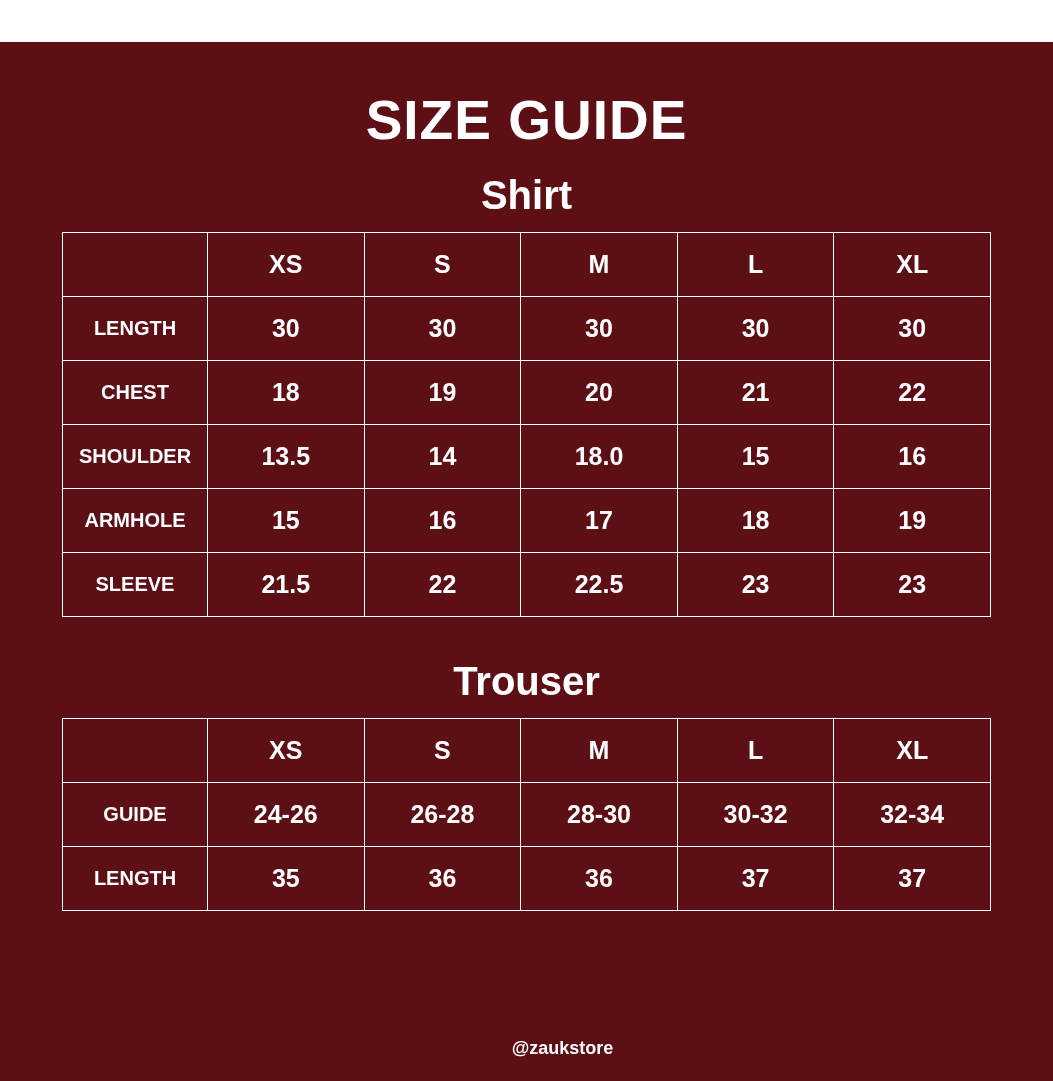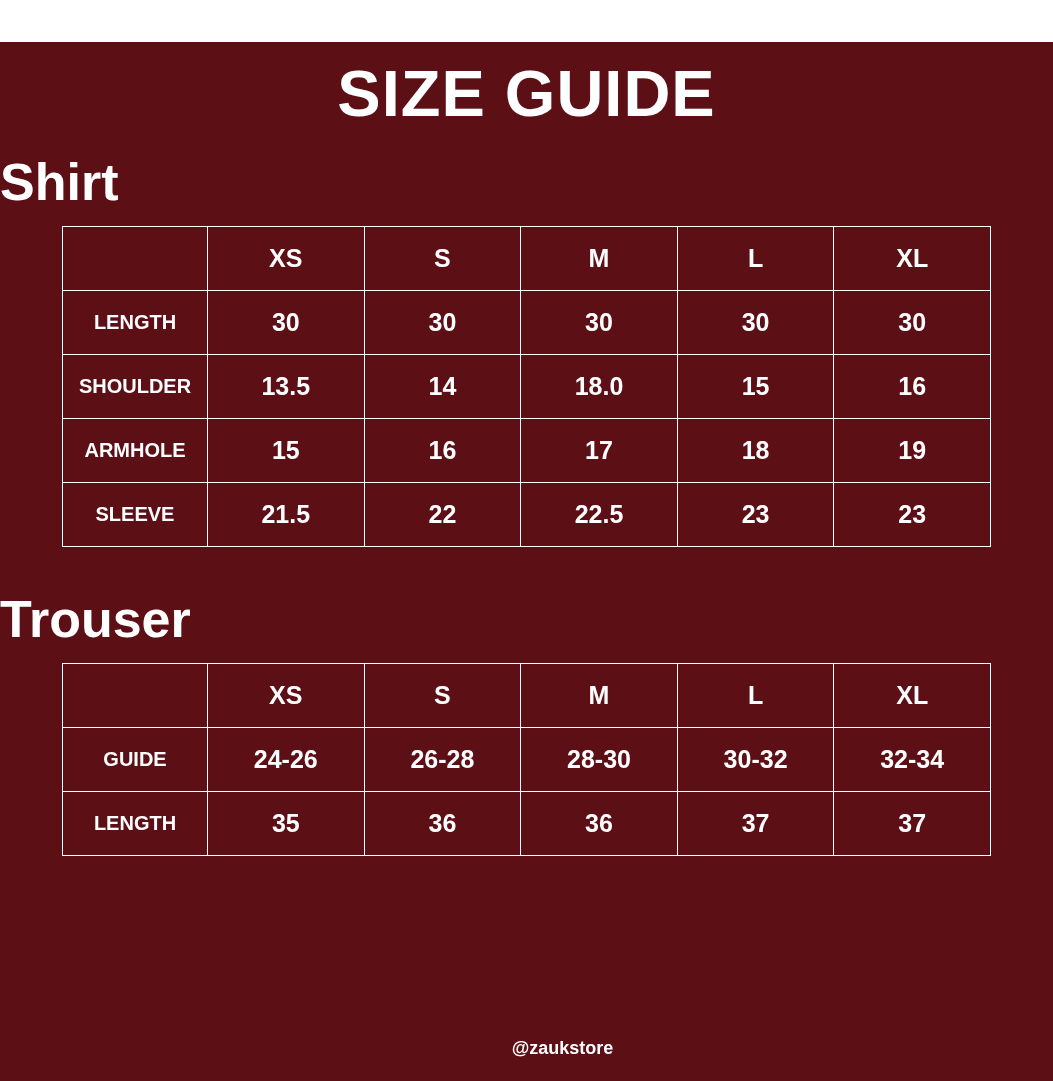--- a/index.html
+++ b/index.html
@@ -28,30 +28,30 @@
     top: 42px;
     left: 0;
     width: 1053px;
     height: 1039px;
     background: #5d0f16;
     box-sizing: border-box;
   }
   .main-title {
     text-align: center;
     color: #ffffff;
-    font-size: 65px;
+    font-size: 55px;
     font-weight: bold;
     letter-spacing: 1px;
-    margin-top: 16px;
+    margin-top: 48px;
     line-height: 1.1;
   }
   .section-title {
-    text-align: left;
-    color: #ffffff;
-    font-size: 52px;
+    text-align: center;
+    color: #ffffff;
+    font-size: 40px;
     font-weight: bold;
     margin-top: 22px;
     margin-bottom: 14px;
   }
   .section-title.trouser {
     margin-top: 42px;
   }
   .table-wrap {
     padding: 0 62px;
     box-sizing: border-box;
@@ -135,20 +135,28 @@
         <tbody>
           <tr>
             <td class="row-label">LENGTH</td>
             <td>30</td>
             <td>30</td>
             <td>30</td>
             <td>30</td>
             <td>30</td>
           </tr>
           <tr>
+            <td class="row-label">CHEST</td>
+            <td>18</td>
+            <td>19</td>
+            <td>20</td>
+            <td>21</td>
+            <td>22</td>
+          </tr>
+          <tr>
             <td class="row-label">SHOULDER</td>
             <td>13.5</td>
             <td>14</td>
             <td>18.0</td>
             <td>15</td>
             <td>16</td>
           </tr>
           <tr>
             <td class="row-label">ARMHOLE</td>
             <td>15</td>

